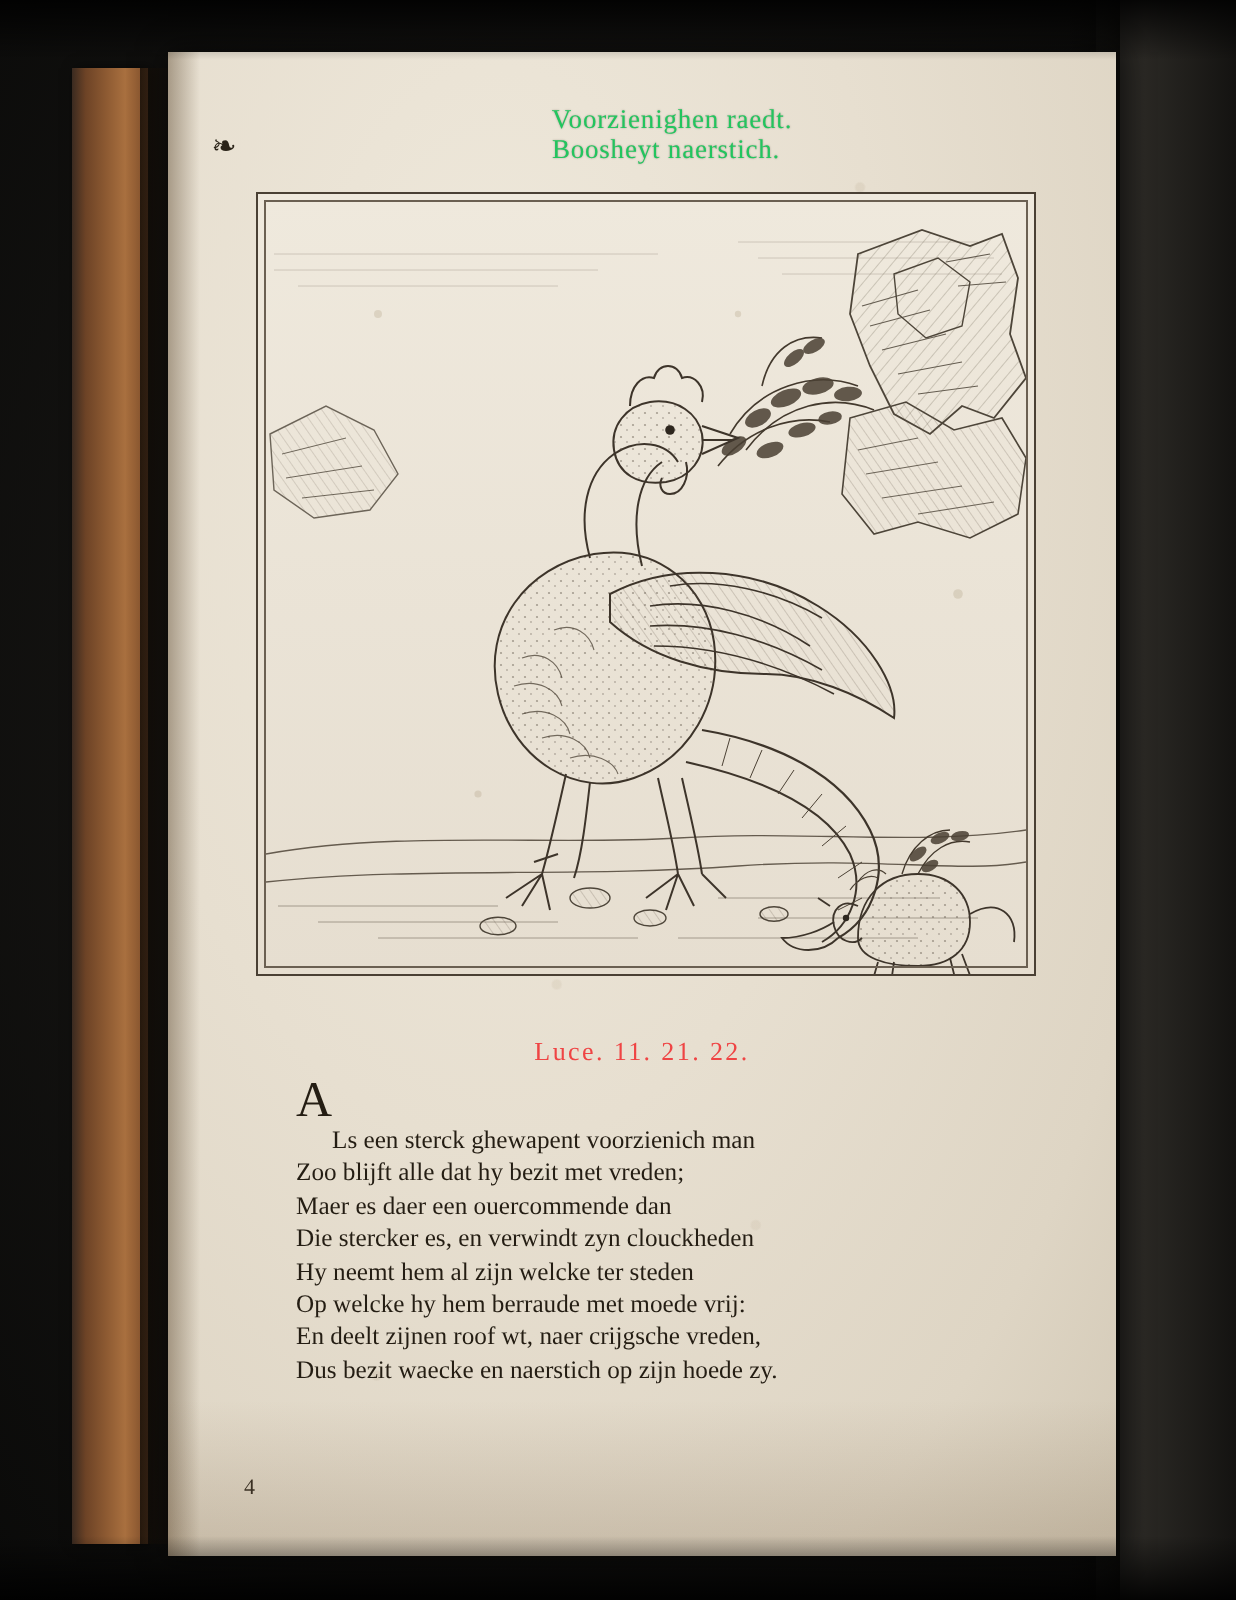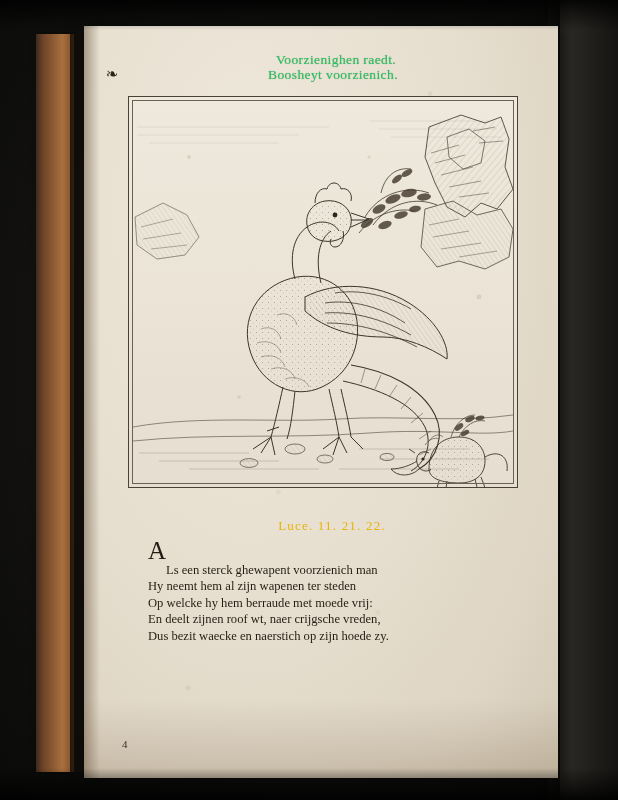--- a/index.html
+++ b/index.html
@@ -170,26 +170,26 @@
     position: absolute;
     inset: 3px;
     border: 1px solid #6b6052;
     pointer-events: none;
   }
   .plate svg { display: block; }
 
   
   .verse-ref {
     position: absolute;
-    left: 11px;
+    left: 0;
     top: 492px;
     width: 474px;
     text-align: center;
     font-size: 13px;
-    color: #eab308;
+    color: #ef4444;
     letter-spacing: 1.2px;
   }
   .verse {
     position: absolute;
     left: 64px;
     top: 536px;
     width: 360px;
     color: #241d13;
     font-size: 12.6px;
     line-height: 16.4px;
@@ -243,21 +243,21 @@
   <div class="leaf"></div>
   <div class="leaf-edge-dark"></div>
   <div class="leaf-bottom-dark"></div>
 
   <div class="content">
 
     <div class="margin-mark">❧</div>
 
     <div class="heading">
       <div class="line l1">Voorzienighen raedt.</div>
-      <div class="line l2">Boosheyt voorzienich.</div>
+      <div class="line l2">Boosheyt naerstich.</div>
     </div>
 
     <div class="plate">
       <div class="inner-rule"></div>
       <svg width="388" height="390" viewBox="0 0 388 390">
         <defs>
           <linearGradient id="sky" x1="0" y1="0" x2="0" y2="1">
             <stop offset="0%" stop-color="#efe9dd"></stop>
             <stop offset="100%" stop-color="#e6ded0"></stop>
           </linearGradient>
@@ -452,21 +452,24 @@
         </g>
       </svg>
     </div>
 
     <div class="verse-ref">Luce.  11.  21.  22.</div>
 
     <div class="dropcap">A</div>
 
     <div class="verse">
       <div class="ln indent">Ls een sterck ghewapent voorzienich man</div>
-      <div class="ln">Hy neemt hem al zijn wapenen ter steden</div>
+      <div class="ln">Zoo blijft alle dat hy bezit met vreden;</div>
+      <div class="ln">Maer es daer een ouercommende dan</div>
+      <div class="ln">Die stercker es, en verwindt zyn clouckheden</div>
+      <div class="ln">Hy neemt hem al zijn welcke ter steden</div>
       <div class="ln">Op welcke hy hem berraude met moede vrij:</div>
       <div class="ln">En deelt zijnen roof wt, naer crijgsche vreden,</div>
       <div class="ln">Dus bezit waecke en naerstich op zijn hoede zy.</div>
     </div>
 
     <div class="folio">4</div>
   </div>
 
   <div class="top-shadow"></div>
   <div class="bottom-shadow"></div>

